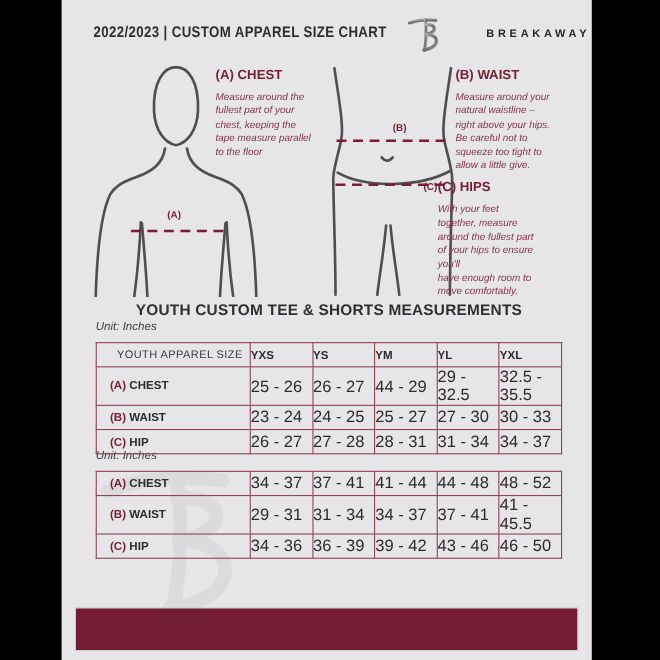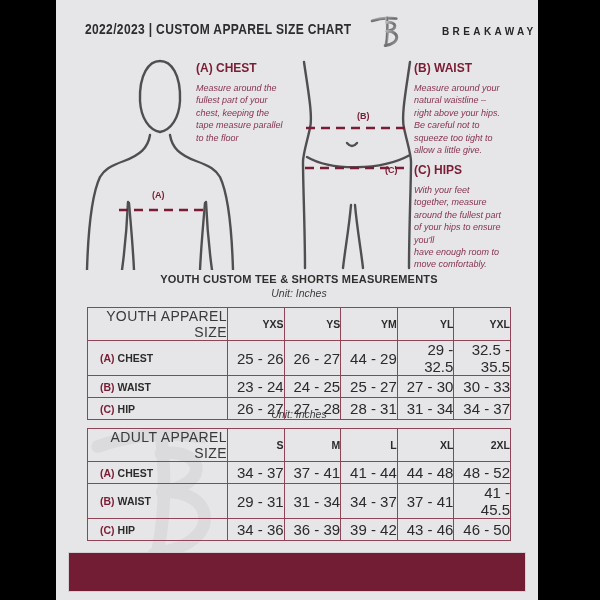--- a/index.html
+++ b/index.html
@@ -32,27 +32,27 @@
   }
   
   .instr { position:absolute; }
   .instr .hd { font-size:12px; font-weight:700; color:#7a1c34; margin-bottom:7px; }
   .instr .bd {
     font-size:9px; font-style:italic; color:#86email;
     color:#873251; line-height:1.38; white-space:pre-line;
   }
   
   .section { position:absolute; left:31px; width:424px; }
-  .tbl-title { text-align:center; font-size:11px; font-weight:700; color:#2f2f2f; letter-spacing:.2px; }
-  .tbl-unit { text-align:center; font-size:10.5px; font-style:italic; color:#3c3c3c; margin-top:2px; }
+  .tbl-title { text-align:center; font-size:14px; font-weight:700; color:#2f2f2f; letter-spacing:.2px; }
+  .tbl-unit { text-align:left; font-size:10.5px; font-style:italic; color:#3c3c3c; margin-top:2px; }
   table { width:100%; border-collapse:collapse; table-layout:fixed; margin-top:8px; position:relative; z-index:1; }
   col.c0 { width:140px; }
-  th,td { border:1px solid #8f4458; height:21px; padding:0; text-align:right; color:#2b2b2b; }
+  th,td { border:1px solid #8f4458; height:21px; padding:0; text-align:left; color:#2b2b2b; }
   th.size { font-size:10.5px; font-weight:700; }
-  th.corner { font-size:14px; font-weight:400; color:#3a3a3a; letter-spacing:.4px; text-align:right; padding-left:12px; }
+  th.corner { font-size:10px; font-weight:400; color:#3a3a3a; letter-spacing:.4px; text-align:center; padding-left:12px; }
   td.rowlabel { text-align:left; padding-left:12px; font-size:10.5px; font-weight:700; color:#2b2b2b; }
   td.rowlabel .key { color:#7a1c34; font-weight:700; margin-right:3px; }
   td.val { font-size:15px; }
   
   .watermark { position:absolute; left:28px; top:408px; width:165px; height:165px; z-index:0; }
   .footer-bar {
     position:absolute; left:13px; top:553px; width:456px; height:38px;
     background:#721d33; outline:1px solid #d6ced1; z-index:2;
   }
   .hidden-defs { position:absolute; width:0; height:0; }
@@ -121,21 +121,21 @@
     </div>
     <div class="instr" style="left:358px;top:61px;width:122px;">
       <div class="hd">(B) WAIST</div>
       <div class="bd">Measure around your
 natural waistline –
 right above your hips.
 Be careful not to
 squeeze too tight to
 allow a little give.</div>
     </div>
-    <div class="instr" style="left:358px;top:163px;width:122px;">
+    <div class="instr" style="left:342px;top:163px;width:122px;">
       <div class="hd">(C) HIPS</div>
       <div class="bd">With your feet
 together, measure
 around the fullest part
 of your hips to ensure
 you'll
 have enough room to
 move comfortably.</div>
     </div>
 
@@ -197,28 +197,20 @@
       <table>
         <colgroup>
             <col class="c0">
             <col>
             <col>
             <col>
             <col>
             <col>
           </colgroup>
         <tbody>
-            <tr>
-          <th class="corner">ADULT APPAREL SIZE</th>
-          <th class="size">S</th>
-          <th class="size">M</th>
-          <th class="size">L</th>
-          <th class="size">XL</th>
-          <th class="size">2XL</th>
-        </tr>
         <tr>
           <td class="rowlabel"><span class="key">(A)</span><span>CHEST</span></td>
           <td class="val">34 - 37</td>
           <td class="val">37 - 41</td>
           <td class="val">41 - 44</td>
           <td class="val">44 - 48</td>
           <td class="val">48 - 52</td>
         </tr>
         <tr>
           <td class="rowlabel"><span class="key">(B)</span><span>WAIST</span></td>

